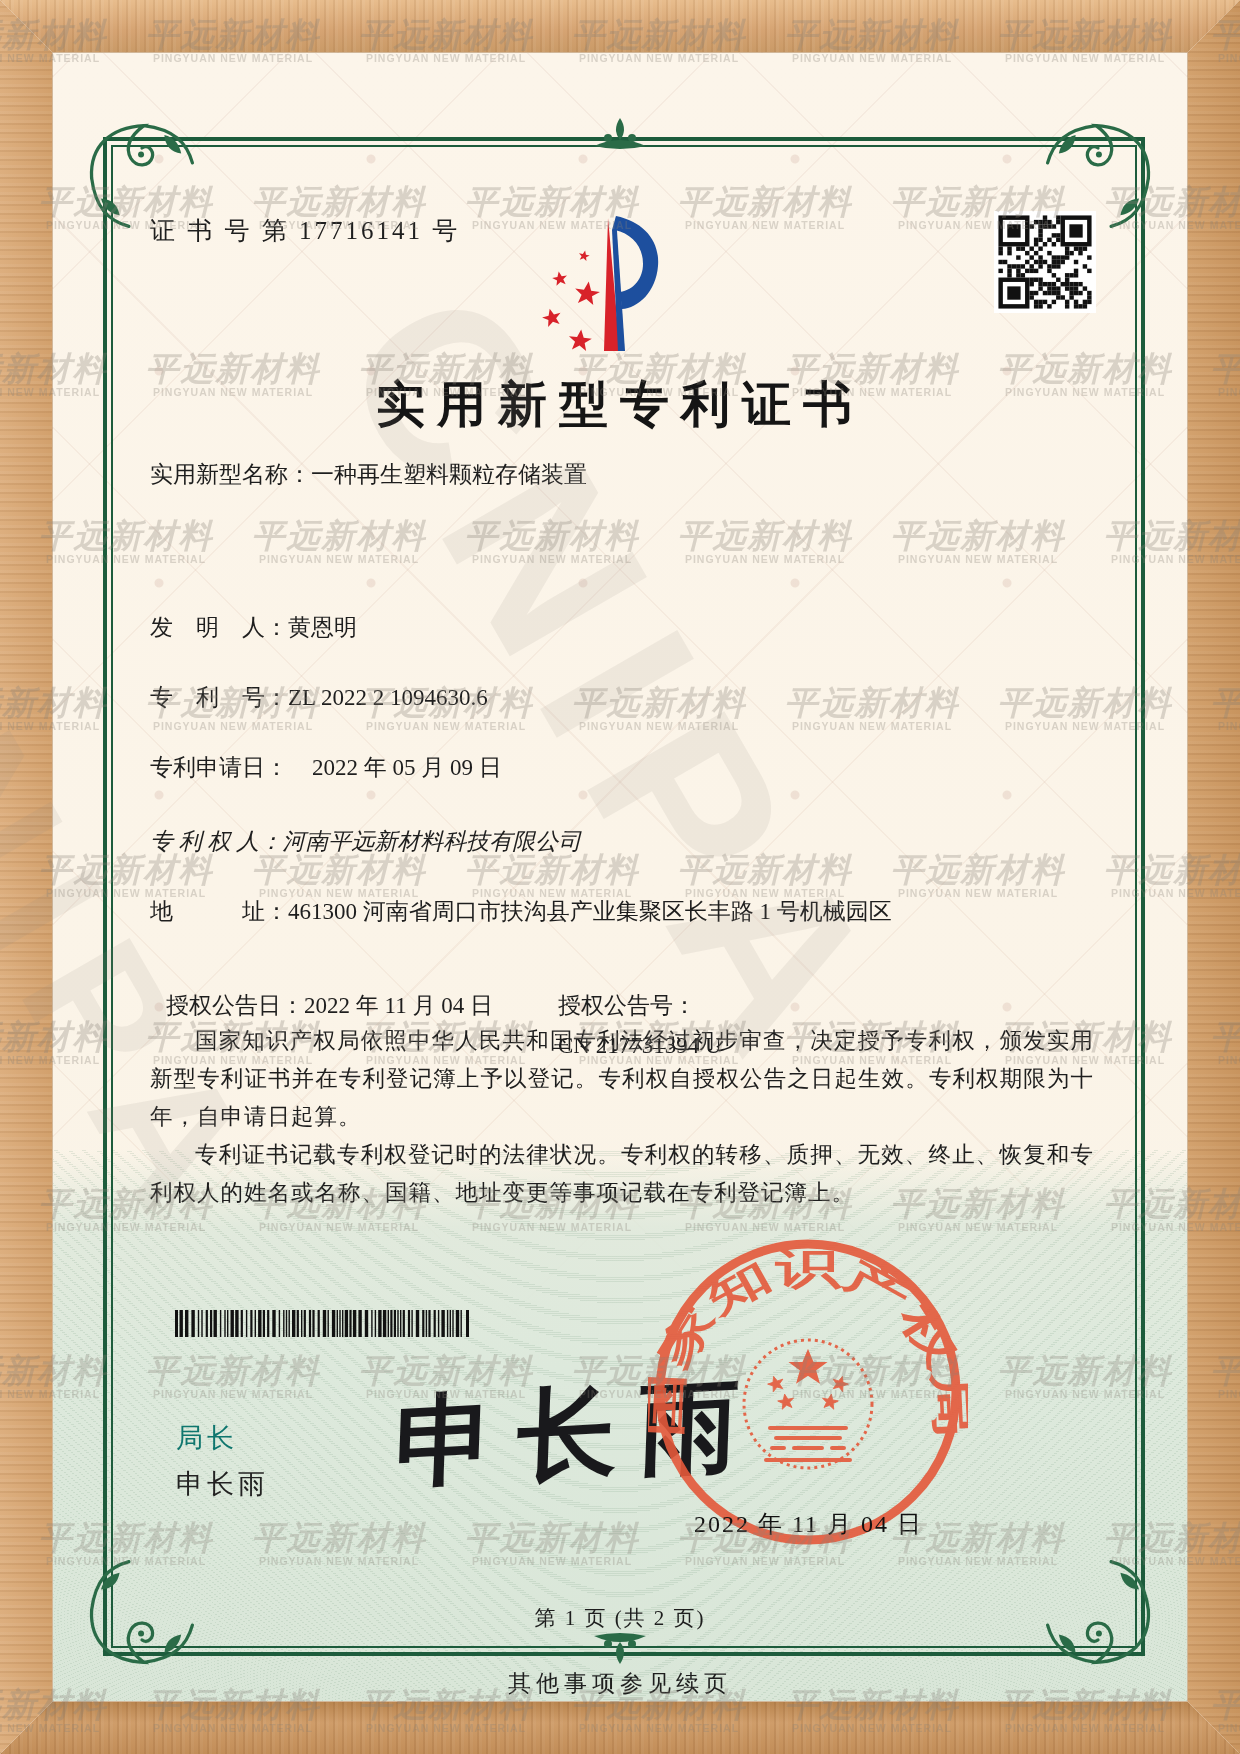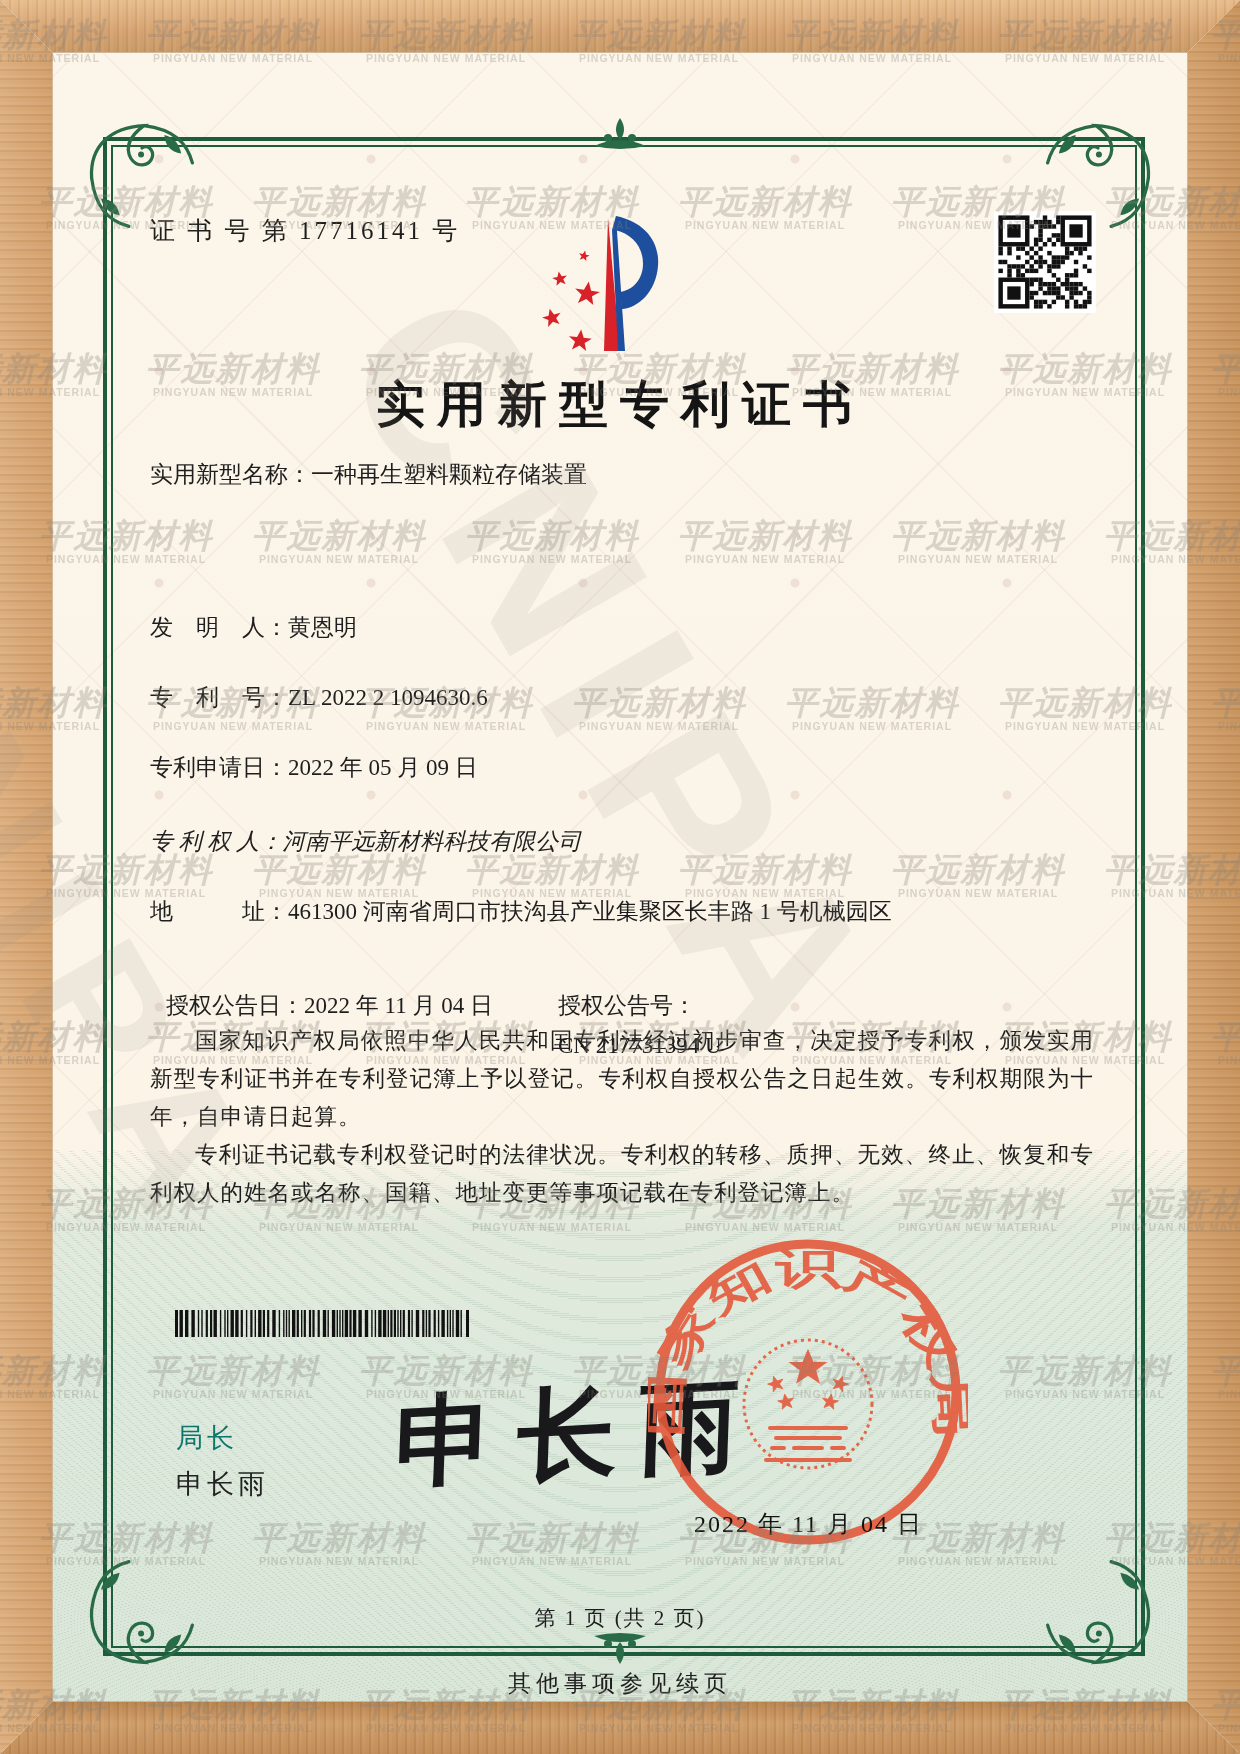--- a/index.html
+++ b/index.html
@@ -54,21 +54,21 @@
   
   .content{position:absolute;inset:0;z-index:5;color:#1e1e1e;}
   .cert-no{position:absolute;left:150px;top:214px;font-size:25px;letter-spacing:3px;}
   .logo{position:absolute;left:492px;top:196px;}
   .qr{position:absolute;left:994px;top:211px;width:102px;height:102px;}
   .title{position:absolute;left:0;width:100%;top:372px;text-align:center;
     font-size:49px;font-weight:bold;letter-spacing:12px;color:#151515;}
   .frow{position:absolute;left:150px;display:flex;font-size:23px;line-height:40px;white-space:pre;}
   .frow .lab{flex:none;}
   .frow .val{white-space:normal;max-width:790px;}
-  .r-name{top:455px;} .r-inv{top:608px;text-align:center;} .r-pno{top:678px;} .r-fdate{top:748px;}
+  .r-name{top:455px;} .r-inv{top:608px;text-align:center;} .r-pno{top:678px;} .r-fdate{top:748px;gap:24px;}
   .r-owner{top:822px;font-style:italic;} .r-addr{top:892px;}
   .r-grant{top:986px;margin-left:16px;} .r-grantno{position:absolute;left:558px;top:986px;display:flex;font-size:23px;line-height:40px;white-space:pre;flex-direction:column;}
   .paras{position:absolute;left:150px;width:944px;top:1022px;font-size:22.5px;line-height:38px;
     text-align:justify;}
   .paras p{margin:0;text-indent:2em;letter-spacing:1px;}
   .barcode{position:absolute;left:175px;top:1310px;width:294px;height:27px;}
   .chief{position:absolute;left:176px;top:1420px;font-size:27px;letter-spacing:4px;
     font-family:"Liberation Sans","DejaVu Sans",sans-serif;color:#0f766e;}
   .chief2{position:absolute;left:176px;top:1466px;font-size:27px;letter-spacing:4px;
     font-family:"Liberation Sans","DejaVu Sans",sans-serif;color:#222;}

